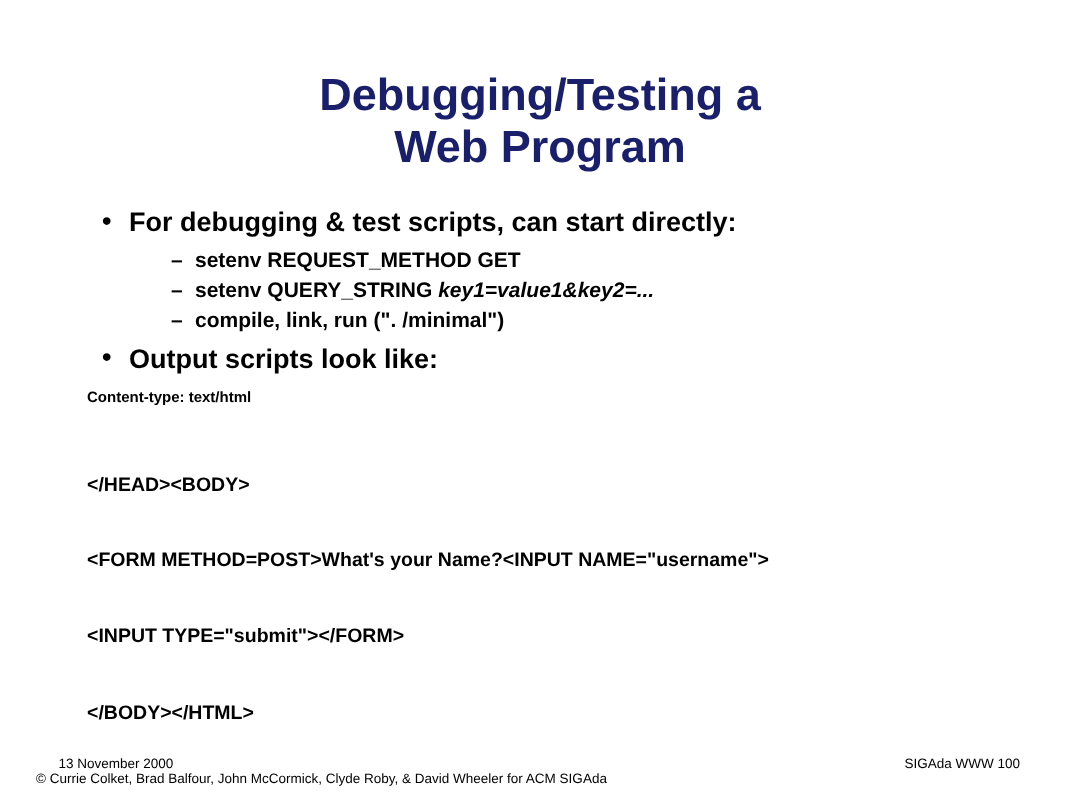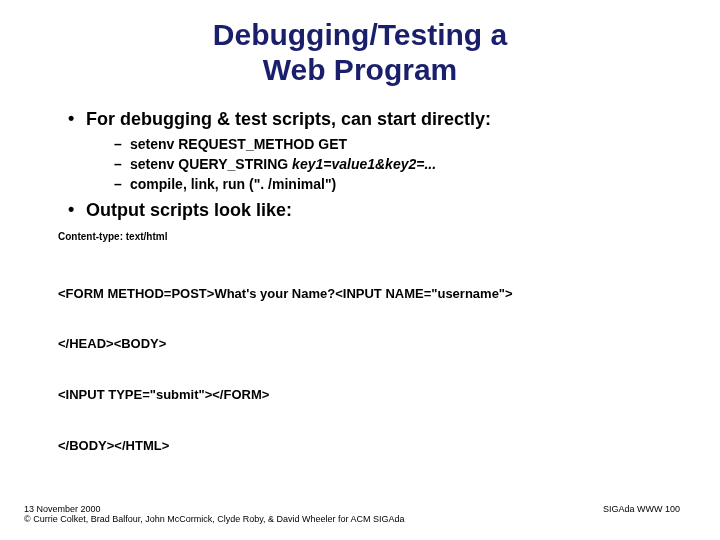--- a/index.html
+++ b/index.html
@@ -6,21 +6,21 @@
     margin: 0;
     padding: 0;
     width: 720px;
     height: 540px;
     background: #ffffff;
     font-family: Arial, Helvetica, sans-serif;
     color: #000;
   }
   .slide {
     box-sizing: border-box;
-    padding: 12px 40px 0 40px;
+    padding: 41px 40px 0 40px;
     height: 100%;
     position: relative;
   }
   .title {
     text-align: center;
     font-weight: bold;
     color: #1a1f6b;
     font-size: 30px;
     line-height: 1.15;
     margin: 6px 0 22px 0;
@@ -79,21 +79,21 @@
     white-space: pre-wrap;
   }
   .footer {
     position: absolute;
     bottom: 16px;
     left: 24px;
     right: 24px;
     font-size: 9px;
     color: #000;
   }
-  .footer .date { position: absolute; left: 0; bottom: 10px; }
+  .footer .date { position: absolute; left: 15px; bottom: 10px; }
   .footer .right { position: absolute; right: 16px; bottom: 10px; }
   .footer .credit { position: absolute; left: 0; right: 0; bottom: 0; }
 </style>
 </head>
 <body>
 
 <div class="slide">
 
   <div class="title">
     <span>Debugging/Testing a</span><br>
@@ -112,22 +112,22 @@
       </ul>
     </li>
     <li>
       <span>Output scripts look like:</span>
     </li>
   </ul>
 
   <div class="code-head">Content-type: text/html</div>
 
   <div class="code-block">
+    <div>&lt;/HEAD&gt;&lt;BODY&gt;</div>
     <div>&lt;FORM METHOD=POST&gt;What's your Name?&lt;INPUT NAME="username"&gt;</div>
-    <div>&lt;/HEAD&gt;&lt;BODY&gt;</div>
     <div>&lt;INPUT TYPE="submit"&gt;&lt;/FORM&gt;</div>
     <div>&lt;/BODY&gt;&lt;/HTML&gt;</div>
   </div>
 
   <div class="footer">
     <div class="date">13 November 2000</div>
     <div class="right">SIGAda WWW 100</div>
     <div class="credit">© Currie Colket, Brad Balfour, John McCormick, Clyde Roby, &amp; David Wheeler for ACM SIGAda</div>
   </div>
 

